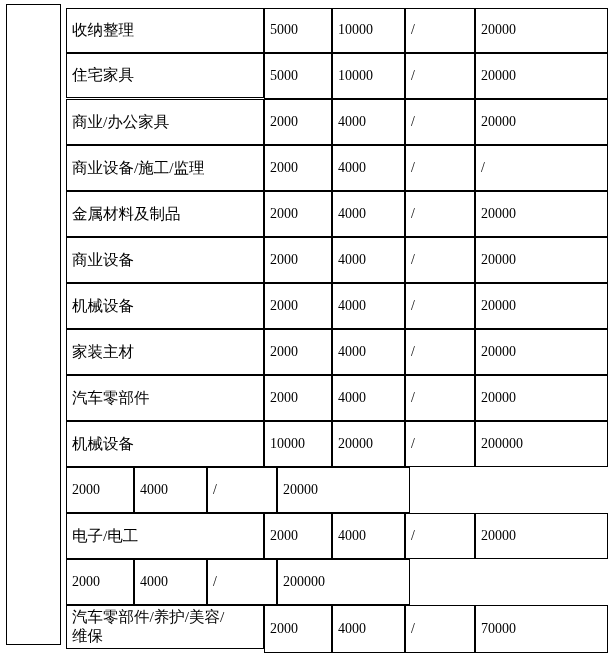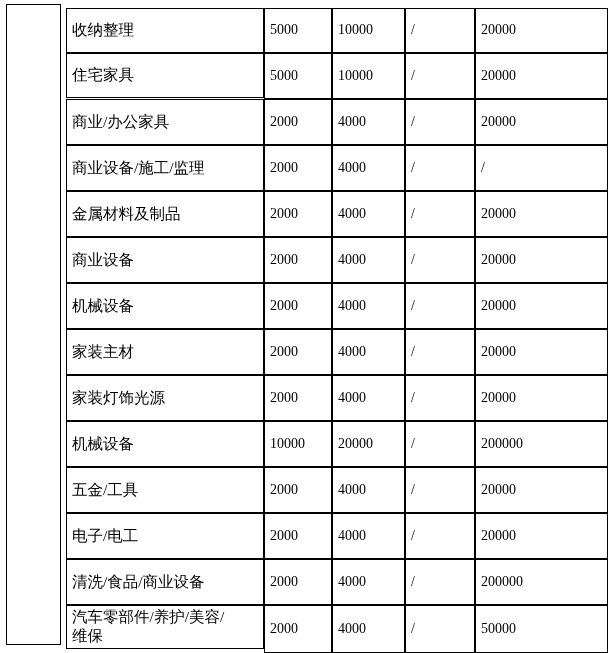--- a/index.html
+++ b/index.html
@@ -138,57 +138,55 @@
         <div class="cell c-v4" style="height: 46px;">20000</div>
       </div>
       <div class="row" style="top: 325px; height: 33px;">
         <div class="cell c-name" style="height: 46px;">家装主材</div>
         <div class="cell c-v1" style="height: 46px;">2000</div>
         <div class="cell c-v2" style="height: 46px;">4000</div>
         <div class="cell c-v3" style="height: 46px;">/</div>
         <div class="cell c-v4" style="height: 46px;">20000</div>
       </div>
       <div class="row" style="top: 371px; height: 46px;">
-        <div class="cell c-name" style="height: 46px;">家装灯饰光源</div>
+        <div class="cell c-name" style="height: 46px;">汽车零部件</div>
         <div class="cell c-v1" style="height: 46px;">2000</div>
         <div class="cell c-v2" style="height: 46px;">4000</div>
         <div class="cell c-v3" style="height: 46px;">/</div>
         <div class="cell c-v4" style="height: 46px;">20000</div>
       </div>
       <div class="row" style="top: 417px; height: 46px; border-radius: 12px;">
         <div class="cell c-name" style="height: 46px;">机械设备</div>
         <div class="cell c-v1" style="height: 46px;">10000</div>
         <div class="cell c-v2" style="height: 46px;">20000</div>
         <div class="cell c-v3" style="height: 46px;">/</div>
         <div class="cell c-v4" style="height: 46px;">200000</div>
       </div>
       <div class="row" style="top: 463px; height: 46px;">
-        <div class="cell c-name" style="height: 46px;">五金/工具</div>
         <div class="cell c-v1" style="height: 46px;">2000</div>
         <div class="cell c-v2" style="height: 46px;">4000</div>
         <div class="cell c-v3" style="height: 46px;">/</div>
         <div class="cell c-v4" style="height: 46px;">20000</div>
       </div>
       <div class="row" style="top: 509px; height: 46px;">
         <div class="cell c-name" style="height: 46px; text-align: center;">电子/电工</div>
         <div class="cell c-v1" style="height: 46px;">2000</div>
         <div class="cell c-v2" style="height: 46px;">4000</div>
         <div class="cell c-v3" style="height: 46px;">/</div>
         <div class="cell c-v4" style="height: 46px;">20000</div>
       </div>
       <div class="row" style="top: 555px; height: 46px;">
-        <div class="cell c-name" style="height: 46px;">清洗/食品/商业设备</div>
         <div class="cell c-v1" style="height: 46px;">2000</div>
         <div class="cell c-v2" style="height: 46px;">4000</div>
         <div class="cell c-v3" style="height: 46px;">/</div>
         <div class="cell c-v4" style="height: 46px;">200000</div>
       </div>
       <div class="row" style="top: 601px; height: 48px;">
         <div class="cell c-name two-line" style="height: 44px;">汽车零部件/养护/美容/
 维保</div>
         <div class="cell c-v1" style="height: 48px;">2000</div>
         <div class="cell c-v2" style="height: 48px;">4000</div>
         <div class="cell c-v3" style="height: 48px;">/</div>
-        <div class="cell c-v4" style="height: 48px;">50000</div>
+        <div class="cell c-v4" style="height: 48px;">70000</div>
       </div>
     </div>
 
 </div>
 
 </body></html>

